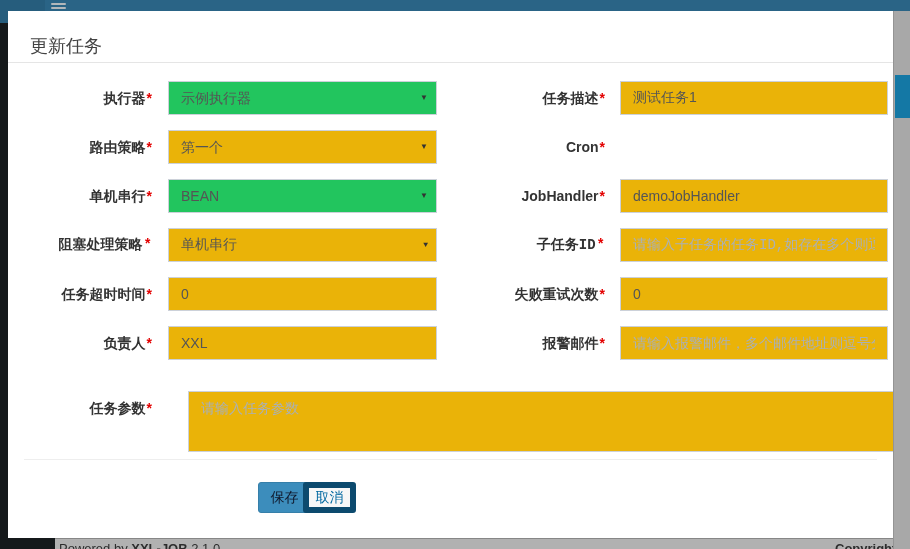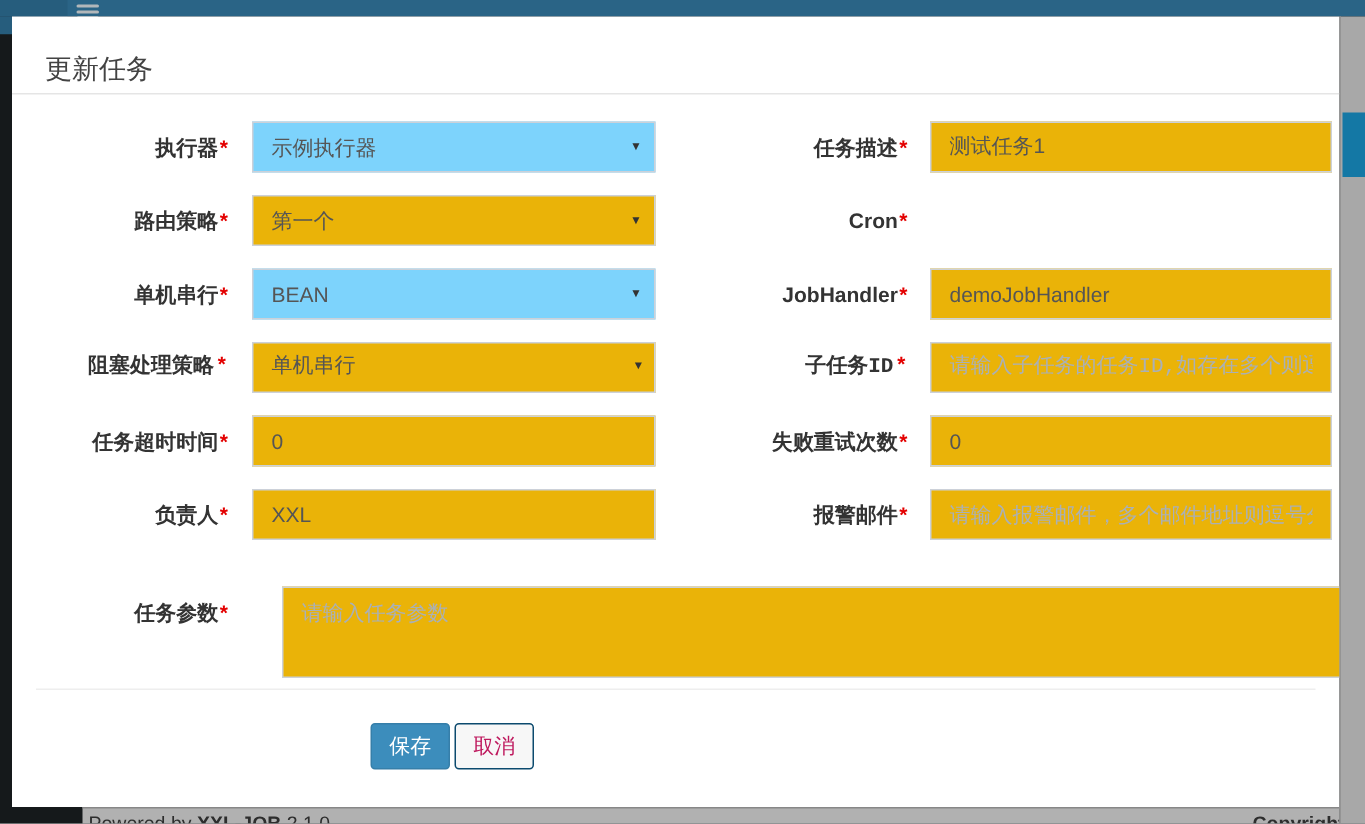--- a/index.html
+++ b/index.html
@@ -52,35 +52,35 @@
     position:absolute;height:34px;border:1px solid #ccd1d9;background:#eab308;
     font-size:14px;color:#555;font-family:"Liberation Sans","DejaVu Sans",sans-serif;
   }
   .fld-l{left:160px;width:269px;}
   .fld-r{left:612px;width:268px;}
   input.field{padding:0 12px;line-height:32px;outline:none;}
   input.field::placeholder{color:#aab0b6;opacity:1;}
   .select{cursor:pointer;}
   .select .sel-text{position:absolute;left:12px;top:0;line-height:32px;white-space:nowrap;}
   .select .sel-arrow{position:absolute;right:8px;top:12px;font-size:8px;color:#333;line-height:8px;}
-  .disabled{background:#7dd3fc;cursor:default;}
+  .disabled{background:#22c55e;cursor:default;}
   textarea.field{
     left:160px;width:720px;height:61px;padding:6px 12px;resize:vertical;outline:none;
     line-height:20px;
     margin-left:20px;
   }
   textarea.field::placeholder{color:#aab0b6;opacity:1;}
   .t1{top:70px;} .t2{top:119px;} .t3{top:168px;} .t4{top:217px;font-family:Liberation Mono, monospace;} .t5{top:266px;} .t6{top:315px;} .t7{top:380px;}
   
   .btn{
     position:absolute;top:471px;height:31px;border-radius:3px;font-size:14px;
     font-family:"Liberation Sans","DejaVu Sans",sans-serif;cursor:pointer;text-align:center;
   }
-  .btn-save{left:239px;width:53px;background:var(--accent);border:1px solid var(--accent-border);color:#ffffff;}
-  .btn-cancel{left:295px;width:53px;background:#f7f7f7;border:1px solid #0c4a6e;color:#be185d;}
+  .btn-save{left:250px;width:53px;background:var(--accent);border:1px solid var(--accent-border);color:#0f172a;}
+  .btn-cancel{left:295px;width:53px;background:#f7f7f7;border:6px solid #0c4a6e;color:#0369a1;}
 </style>
 </head>
 <body>
 
 <div class="navbar">
   <div class="navbar-logo"></div>
   <button class="hb-btn">
     <span>
       <span class="hb-bar"></span><span class="hb-bar"></span><span class="hb-bar"></span>
     </span>

